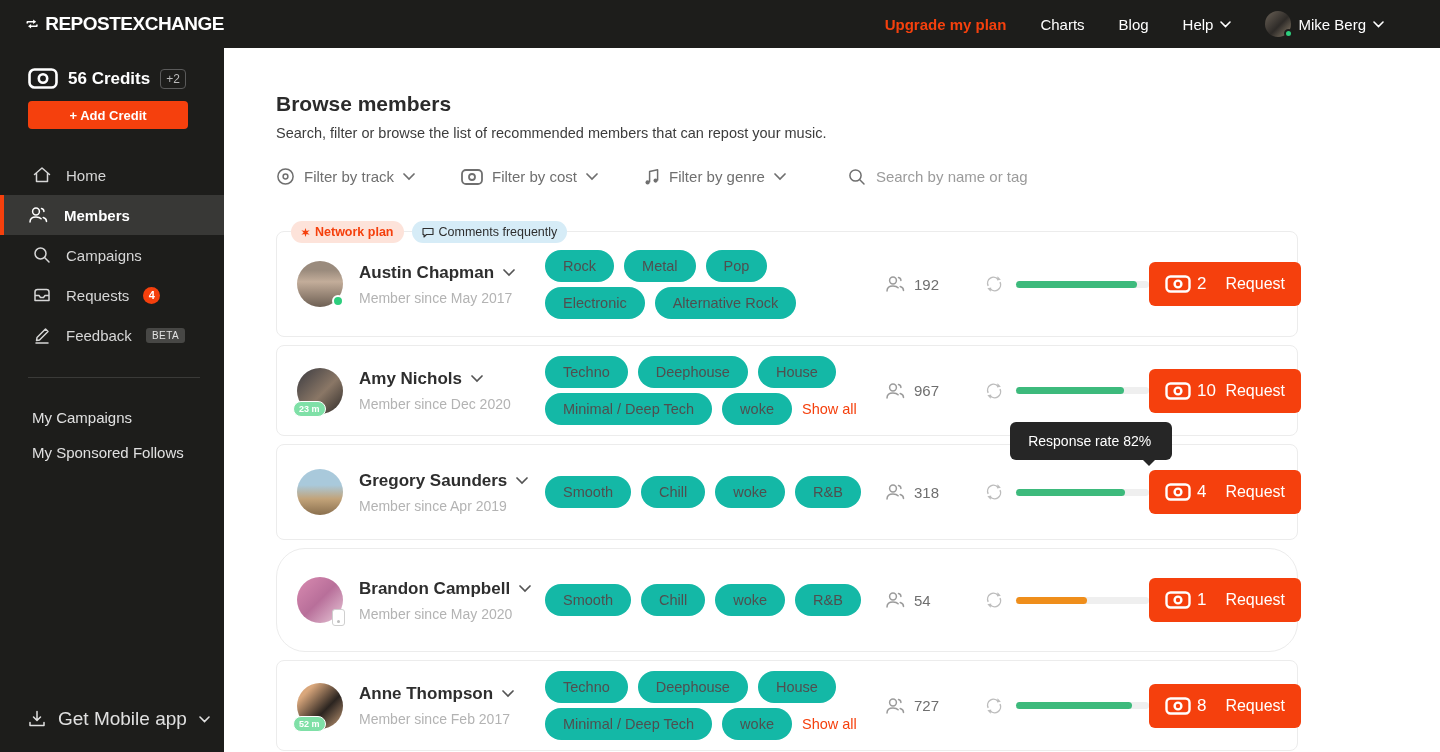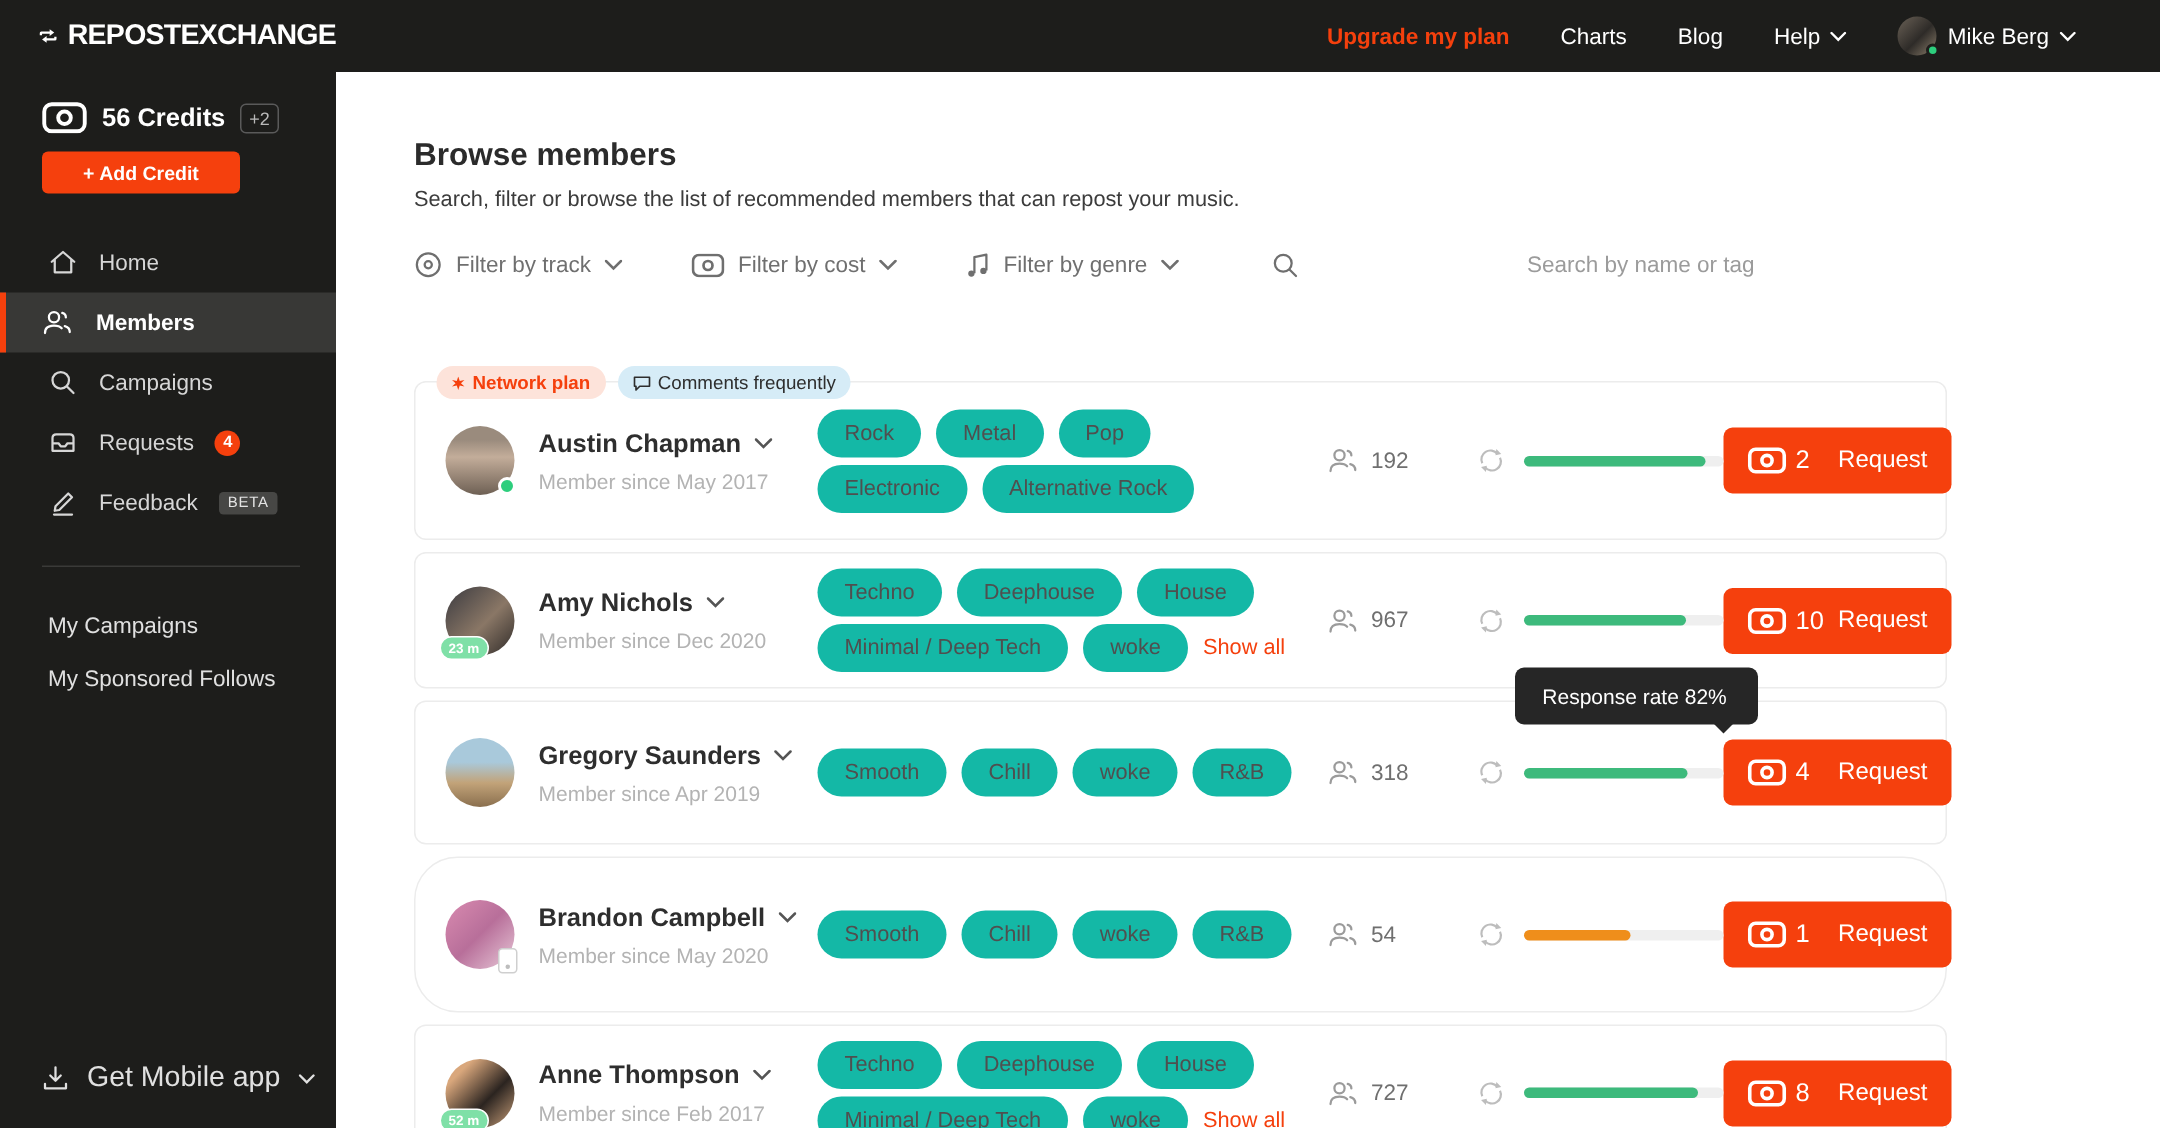--- a/index.html
+++ b/index.html
@@ -19,21 +19,21 @@
   .user-avatar .dot { position:absolute; bottom:-1px; right:-2px; width:9px; height:9px;
     border-radius:50%; background:#2dce7d; border:2px solid #1d1d1b; }
 
   
   .sidebar { position:fixed; top:48px; left:0; width:224px; height:704px;
     background:#1d1d1b; z-index:15; }
   .credits-row { display:flex; align-items:center; gap:10px; padding:20px 0 0 28px; }
   .credits-label { color:#fff; font-weight:bold; font-size:17px; }
   .credits-extra { color:#b9b9b9; font-size:12px; border:1px solid #5a5a5a; border-radius:4px;
     padding:2px 5px; }
-  .add-credit { display:block; margin:12px 0 0 28px; width:132px; height:28px;
+  .add-credit { display:block; margin:12px 0 0 28px; width:160px; height:28px;
     background:#f5400d; color:#fff; border:none; border-radius:4px; font-size:13px;
     font-weight:bold; cursor:pointer; font-family:inherit; }
   .menu { margin-top:26px; }
   .menu-item { height:40px; display:flex; align-items:center; gap:14px; padding-left:28px;
     color:#d6d6d6; font-size:15px; cursor:pointer; border-left:4px solid transparent; }
   .menu-item.active { background:#383836; border-left:4px solid #f5400d; color:#fff;
     font-weight:bold; padding-left:24px; }
   .menu-item svg { flex:0 0 auto; }
   .count-badge { background:#f5400d; color:#fff; font-size:11px; font-weight:bold;
     width:17px; height:17px; border-radius:50%; display:flex; align-items:center;
@@ -48,21 +48,21 @@
 
   
   .main { position:absolute; top:48px; left:224px; width:1128px; height:704px;
     background:#fff; padding:44px 54px 0 52px; }
   .page-title { font-size:21px; font-weight:bold; color:#2b2b2b; }
   .page-subtitle { margin-top:9px; font-size:14.5px; color:#3c3c3c; }
 
   .filters { margin-top:26px; display:flex; align-items:center; color:#6f6f6f; }
   .filter { display:flex; align-items:center; gap:9px; font-size:15px; cursor:pointer; }
   .filter + .filter { margin-left:46px; }
-  .search-box { margin-left:62px; display:flex; align-items:center; gap:10px; flex:1;justify-content:space-between; }
+  .search-box { margin-left:62px; display:flex; align-items:center; gap:10px; flex:1; }
   .search-box input { border:none; outline:none; font-size:15px; color:#444; width:280px;
     font-family:inherit; }
   .search-box input::placeholder { color:#9b9b9b; }
 
   
   .cards { margin-top:45px; display:flex; flex-direction:column; gap:8px; }
   .card { position:relative; background:#fff; border:1px solid #ececec; border-radius:8px;
     display:grid; grid-template-columns:62px 186px 340px 78px 186px 1fr;
     align-items:center; padding:10px 22px 10px 20px; }
   .badges { position:absolute; top:-11px; left:14px; display:flex; gap:8px; z-index:3; }
@@ -111,21 +111,21 @@
   .tooltip::after { content:""; position:absolute; bottom:-6px; left:132px; border-left:7px solid transparent;
     border-right:7px solid transparent; border-top:7px solid #262626; }
 
   .btn-cell { display:flex; justify-content:flex-end; }
   .request-btn { display:flex; align-items:center; width:152px; height:44px; background:#f5400d;
     border:none; border-radius:6px; color:#fff; cursor:pointer; padding:0 16px;
     font-family:inherit; }
   .request-btn .cost { font-size:17px; margin-left:6px; }
   .request-btn .req-label { font-size:16px; margin-left:auto; }
 
-  .r1 { min-height:106px;margin-top:23px; } .r2 { min-height:89px; } .r3 { min-height:96px; }
+  .r1 { min-height:106px; } .r2 { min-height:89px; } .r3 { min-height:96px; }
   .r4 { min-height:104px;border-radius:29px; } .r5 { min-height:82px; }
 
   svg { display:block; }
 </style>
 </head>
 <body>
 
 <div class="topbar">
   <div class="logo">
     <svg width="26" height="20" viewBox="0 0 24 20">

